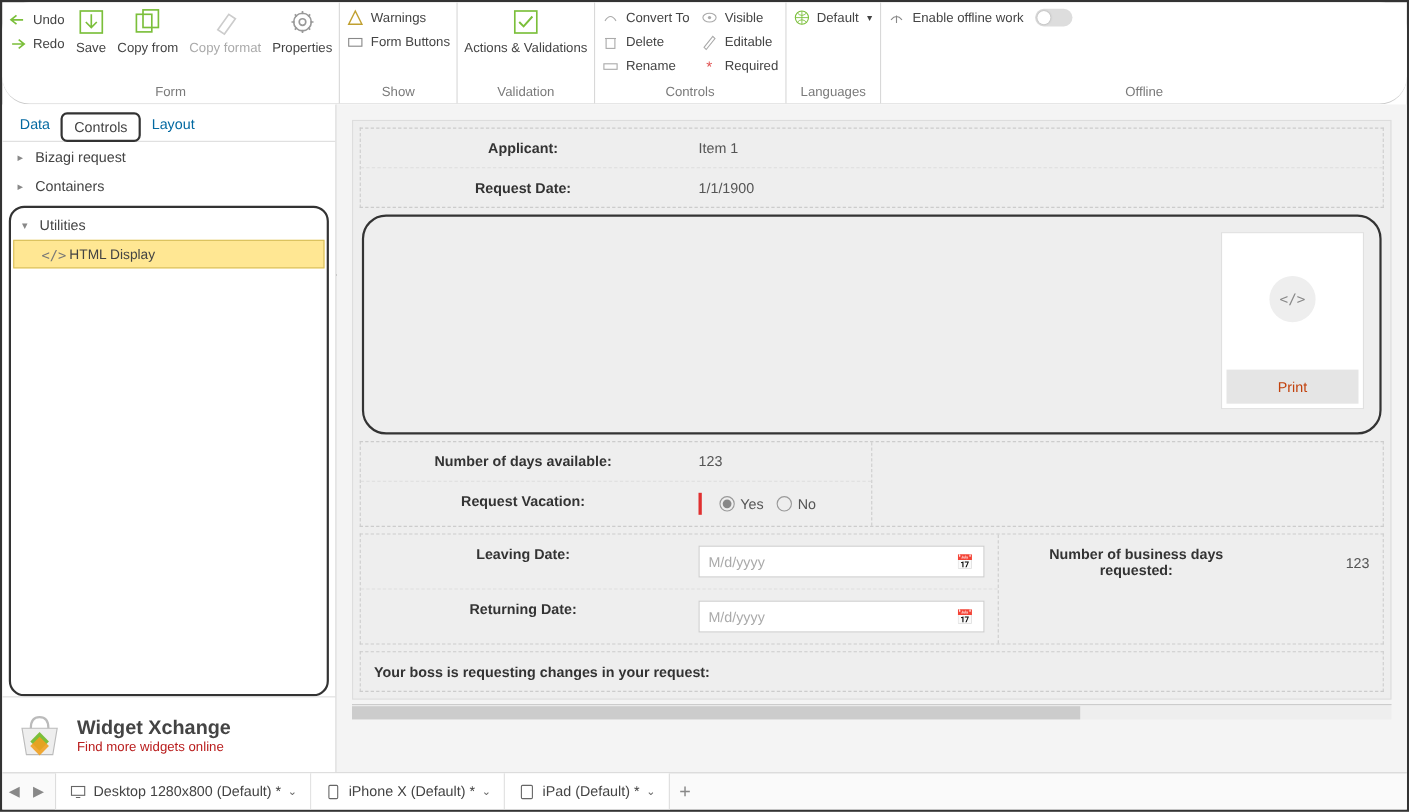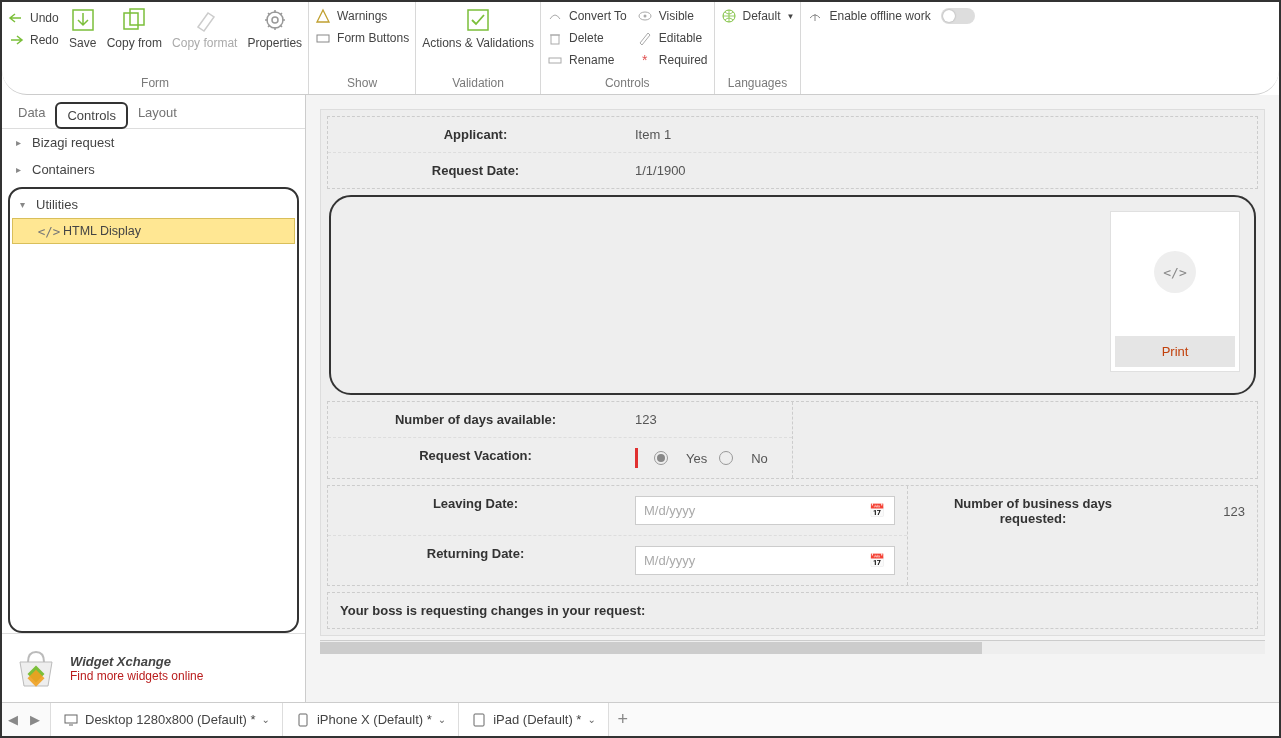--- a/index.html
+++ b/index.html
@@ -17,42 +17,42 @@
 .ico { width: 28px; height: 28px; display:flex; align-items:center; justify-content:center; }
 .ico-s { width:16px; height:16px; display:inline-flex; align-items:center; justify-content:center; }
 svg { overflow: visible; }
 .toggle { width:34px; height:16px; border-radius:10px; background:#ddd; position:relative; display:inline-block; vertical-align:middle; margin-left:4px;}
 .toggle::after{content:"";position:absolute;left:2px;top:2px;width:12px;height:12px;border-radius:50%;background:#fff;box-shadow:0 0 2px rgba(0,0,0,.3);}
 
 
 .main { display:flex; height: calc(100% - 93px - 34px); }
 .left { width: 304px; border-right:1px solid #ccc; display:flex; flex-direction:column; background:#fff; position:relative;}
 .left-tabs { display:flex; border-bottom:1px solid #ddd; padding: 6px 6px 0 6px; gap:0; }
-.ltab { padding:4px 10px; font-size:13px; color:#737373; cursor:pointer; }
+.ltab { padding:4px 10px; font-size:13px; color:#0369a1; cursor:pointer; }
 .ltab.active { color:#444; border:2px solid #333; border-radius:6px; background:#fff; position:relative; top:1px;}
 .tree { flex:1; overflow:auto; padding:6px 0; border:2px solid #333; border-radius:14px; margin:4px 6px 0 6px;}
 .tree-wrap{padding:0 4px;}
 .titem { padding:6px 10px; cursor:pointer; display:flex; align-items:center; gap:6px; }
 .chev { font-size:10px; color:#888; width:10px;}
 .titem.sel { background:#ffe793; border:1px solid #d9bf5a; margin:0 2px; padding:4px 18px; font-size:12.5px;}
 .titem.child { padding-left:28px; }
 .xchange { border-top:1px solid #ddd; padding:10px; display:flex; gap:10px; align-items:center; }
 .xchange .bag{width:48px;height:48px;}
-.xchange .t1{font-weight:600;font-size:13px;font-style:italic;}
+.xchange .t1{font-weight:600;font-size:18px;}
 .xchange .t2{font-size:12px;color:#b91c1c;}
 
 
 .canvas { flex:1; background:#f4f4f4; padding:14px; overflow:auto; position:relative;}
 .formcard { background:#eee; border:1px solid #ddd;}
 .sec { border:1px dashed #ccc; margin:6px; }
 .row { display:flex; border-bottom:1px dashed #ddd;text-align:center; }
 .row:last-child{border-bottom:none;}
 .lbl { width:295px; padding:10px 12px; font-size:13px; font-weight:600; color:#333;}
 .val { flex:1; padding:10px 12px; font-size:13px; color:#555; display:flex; align-items:center; gap:12px;}
-.radio { display:inline-flex; align-items:center; gap:18px;}
+.radio { display:inline-flex; align-items:center; gap:5px;}
 .rdot{width:14px;height:14px;border:1px solid #999;border-radius:50%;display:inline-flex;align-items:center;justify-content:center;}
 .rdot.on::after{content:"";width:8px;height:8px;border-radius:50%;background:#888;}
 .reqbar{width:3px;height:20px;background:#e03030;margin-right:4px;}
 .sec-two{display:flex;border:1px dashed #ccc;margin:6px;}
 .col{flex:1;}
 .col:first-child{border-right:1px dashed #ccc;}
 .input { border:1px solid #ccc; background:#fff; padding:6px 8px; color:#aaa; width:260px; display:flex; justify-content:space-between; align-items:center;}
 .input .cal{color:#ccc;}
 .htmlbox { border:2px solid #333; border-radius:22px; margin:4px 8px; min-height:200px; background:#eee; position:relative; display:flex; justify-content:flex-end; align-items:flex-start; padding:14px;}
 .htmlctl{width:130px;background:#fff;border:1px solid #e0e0e0;padding:0;}
@@ -251,20 +251,21 @@
       <div class="rbtn-h">
           <span class="ico-s">
             <svg width="14" height="14">
               <path d="M2 9 Q7 3 12 9 M7 5 V12" stroke="#888" fill="none"></path>
             </svg>
           </span>
           <span>Enable offline work</span>
           <span class="toggle"></span>
         </div>
     </div>
+    <div class="rgroup-label">Offline</div>
   </div>
 </div>
 
 <div class="main">
   <div class="left">
     <div class="left-tabs">
       <div class="ltab">Data</div>
       <div class="ltab active">Controls</div>
       <div class="ltab">Layout</div>
     </div>

